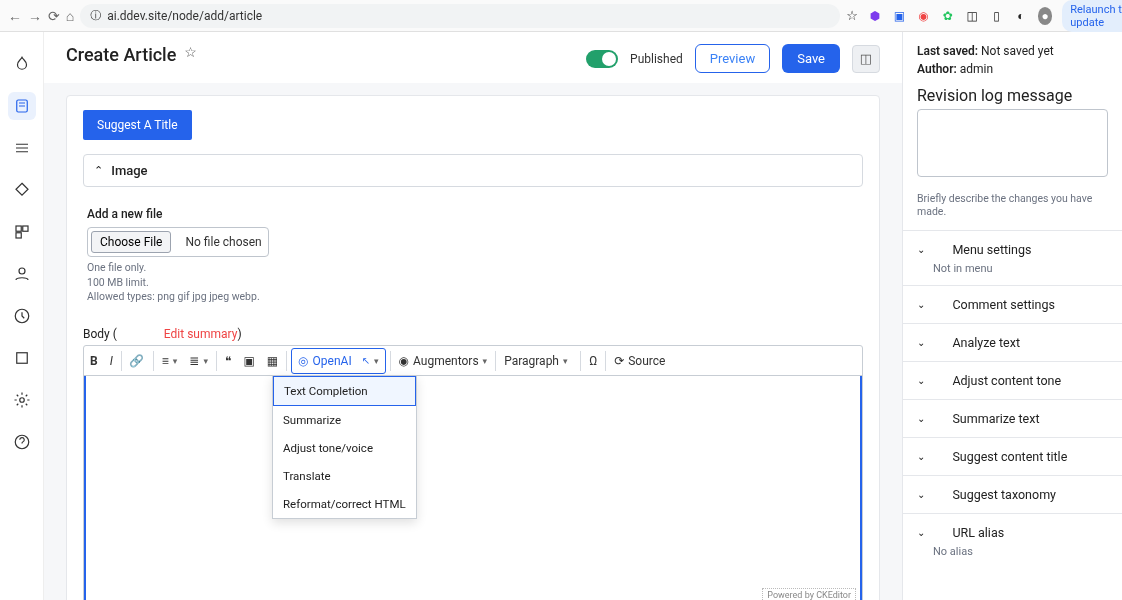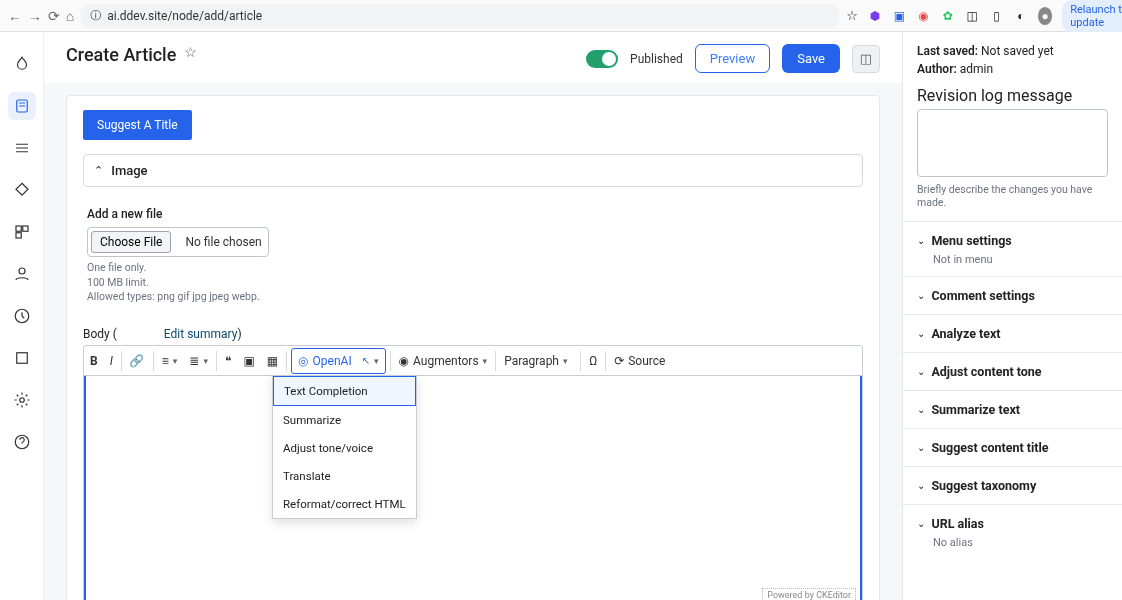--- a/index.html
+++ b/index.html
@@ -43,21 +43,21 @@
 .collapse-hdr { display: flex; align-items: center; gap: 8px; border: 1px solid #d6dae0; border-radius: 4px; padding: 8px 10px; background: #fff; cursor: pointer; font-weight: 500; font-size: 13px; }
 .collapse-hdr .chev { font-size: 11px; }
 .img-body { padding: 10px 4px 4px 4px; font-size: 12px; }
 .file-label { font-weight: 500; display: block; margin: 10px 0 6px 0; font-size: 12px; }
 .file-row { display: inline-flex; align-items: center; border: 1px solid #bfc5cd; border-radius: 4px; padding: 3px 6px 3px 3px; background: #fff; }
 .choose-file { border: 1px solid #9ca3af; background: #f3f4f6; padding: 3px 8px; font-size: 12px; border-radius: 3px; cursor: pointer; margin-right: 6px; }
 .no-file { font-size: 12px; color: #333; margin-left: 8px; }
 .hint { font-size: 10.5px; color: #6b7280; line-height: 1.4; margin-top: 4px; }
 
 .body-lbl { margin-top: 18px; font-size: 12px; }
-.body-lbl .edit-summary { color: #0c4a6e; cursor: pointer; padding-left: 47px; }
+.body-lbl .edit-summary { color: #ef4444; cursor: pointer; padding-left: 47px; }
 
 
 .editor { border: 1px solid #c7cdd4; border-radius: 3px; margin-top: 4px; }
 .toolbar { display: flex; align-items: center; border-bottom: 1px solid #c7cdd4; height: 30px; font-size: 12px; color: #333; }
 .tbtn { padding: 0 6px; height: 30px; display: flex; align-items: center; justify-content: center; cursor: pointer; border-right: 0; }
 .tsep { width: 1px; height: 20px; background: #d6dae0; margin: 0 2px; }
 .tdrop { display: flex; align-items: center; gap: 4px; padding: 0 6px; height: 30px; cursor: pointer; position: relative; }
 .tdrop .dd { font-size: 9px; color: #666; }
 .tdrop.openai { border: 1.5px solid #2563eb; border-radius: 3px; height: 26px; margin: 0 2px; color: #2563eb; }
 .tdrop.para { width: 80px; }
@@ -65,24 +65,24 @@
 .content-area { height: 230px; border: 2px solid #2563eb; border-top: 0; background: #fff; position: relative; }
 .menu-item { padding: 7px 10px; cursor: pointer; white-space: nowrap; }
 .menu-item.hi { border: 1.5px solid #2563eb; background: #f0f6ff; }
 
 
 .side-sec { padding: 12px 14px; font-size: 12px; }
 .side .kv { margin-bottom: 4px; }
 .side .kv b { font-weight: 600; }
 .revlbl { font-size: 16px; margin: 10px 0 4px 0; display: block; }
 .revbox { width: 100%; height: 68px; border: 1px solid #bfc5cd; border-radius: 4px; resize: none; }
-.revhint { font-size: 10.5px; color: #6b7280; margin-top: 3px; }
+.revhint { font-size: 10.5px; color: #6b7280; margin-top: 12px; }
 .acc-item { border-top: 1px solid #e5e7eb; padding: 11px 14px; cursor: pointer; font-size: 12.5px; display: flex; align-items: center; gap: 6px; }
 .acc-item .chev { font-size: 10px; }
-.acc-item .title { font-weight: 700; }
+.acc-item .title { font-weight: 400; margin-left: 21px; }
 .acc-sub { font-size: 11px; color: #6b7280; padding: 0 14px 10px 30px; margin-top: -6px; }
 
 .powered { position: absolute; right: 4px; bottom: 2px; font-size: 9px; color: #888; border: 1px dotted #bbb; padding: 1px 4px; }
 </style>
 </head>
 <body>
 
 <div class="browser-bar">
   <div class="nav-btn">←</div>
   <div class="nav-btn">→</div>

